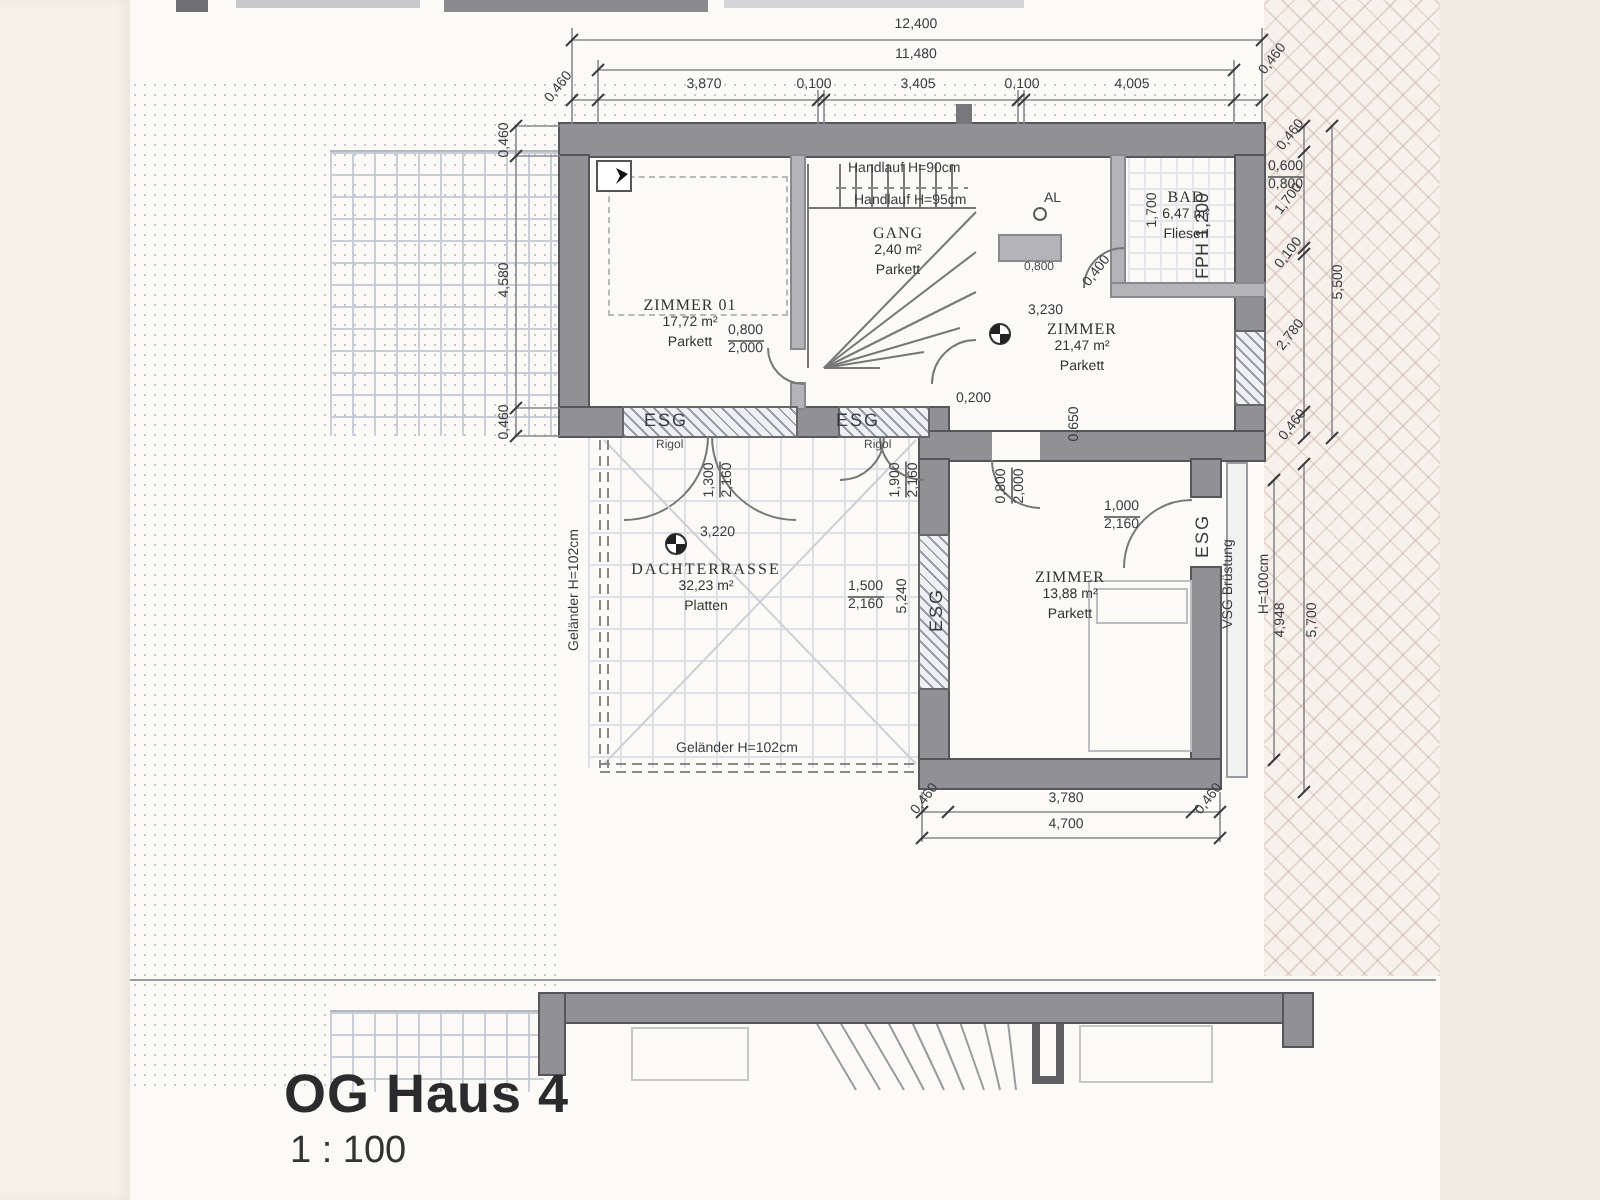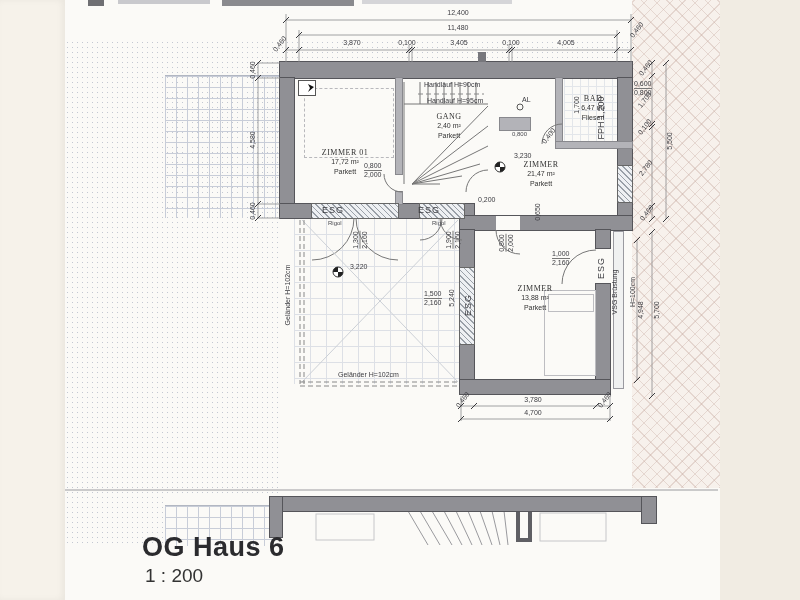--- a/index.html
+++ b/index.html
@@ -256,20 +256,25 @@
     <div class="rname">ZIMMER</div>
     <div class="rarea">21,47 m²</div>
     <div class="rfloor">Parkett</div>
   </div>
   <div class="abs roomlbl" style="left:500px;top:284px;width:70px;">
     <div class="rname">ZIMMER</div>
     <div class="rarea">13,88 m²</div>
     <div class="rfloor">Parkett</div>
   </div>
   <span class="abs lbl" style="left:350px;top:263px;">3,220</span>
+  <div class="abs roomlbl" style="left:305px;top:280px;width:96px;">
+    <div class="rname" style="letter-spacing:1px;">DACHTERRASSE</div>
+    <div class="rarea">32,23 m²</div>
+    <div class="rfloor">Platten</div>
+  </div>
 
   <span class="abs lbl" style="left:424px;top:81px;">Handlauf H=90cm</span>
   <span class="abs lbl" style="left:427px;top:97px;">Handlauf H=95cm</span>
   <span class="abs lbl vrt" style="left:288px;top:295px;">Geländer H=102cm</span>
   <span class="abs lbl" style="left:338px;top:371px;">Geländer H=102cm</span>
   <div class="abs vrt" style="left:621px;top:292px;text-align:center;">
     <span class="lbl">VSG Brüstung</span><br>
     <span class="lbl">H=100cm</span>
   </div>
   <span class="abs lbl vrt" style="left:601px;top:118px;font-size:9px;">FPH 1,200</span>
@@ -346,16 +351,16 @@
   <span class="abs lbl ctr" style="left:533px;top:413px;">4,700</span>
 
   <span class="abs lbl vrt" style="left:452px;top:298px;">5,240</span>
   <span class="abs lbl vrt" style="left:577px;top:105px;">1,700</span>
   <span class="abs lbl" style="left:478px;top:196px;">0,200</span>
   <span class="abs lbl vrt" style="left:538px;top:212px;">0,650</span>
   <span class="abs lbl diag" style="left:549px;top:136px;">0,400</span>
   <span class="abs lbl6" style="left:512px;top:131px;">0,800</span>
 
 
-  <div class="abs title" style="left:142px;top:532px;">OG Haus 6</div>
-  <div class="abs scale" style="left:145px;top:565px;">1 : 200</div>
+  <div class="abs title" style="left:142px;top:532px;">OG Haus 4</div>
+  <div class="abs scale" style="left:145px;top:565px;">1 : 100</div>
 
 </div>
 
 </body></html>

